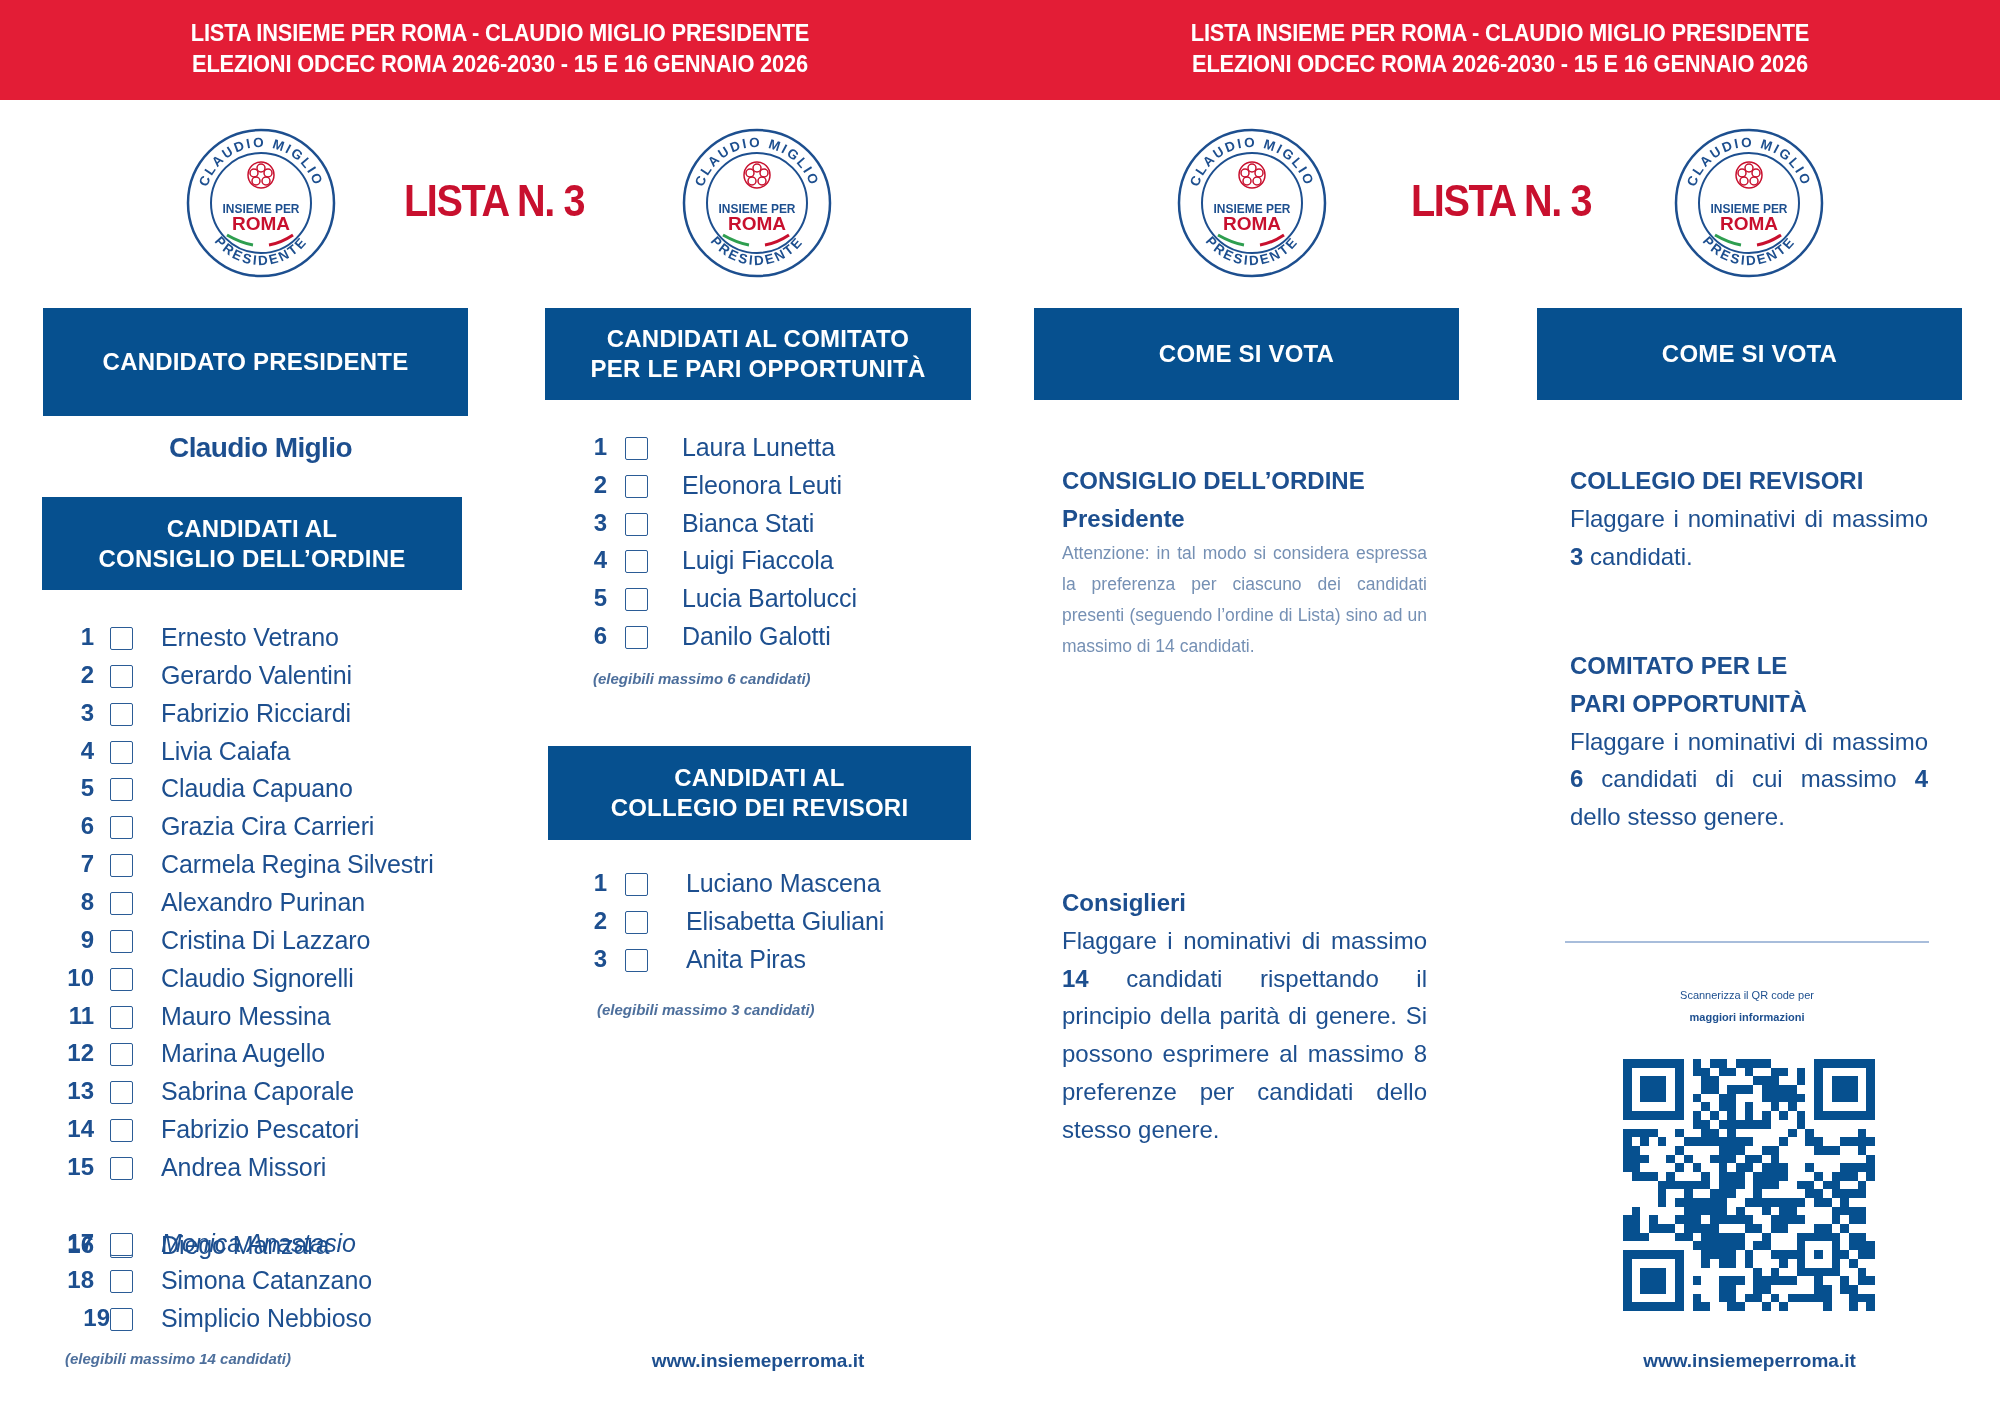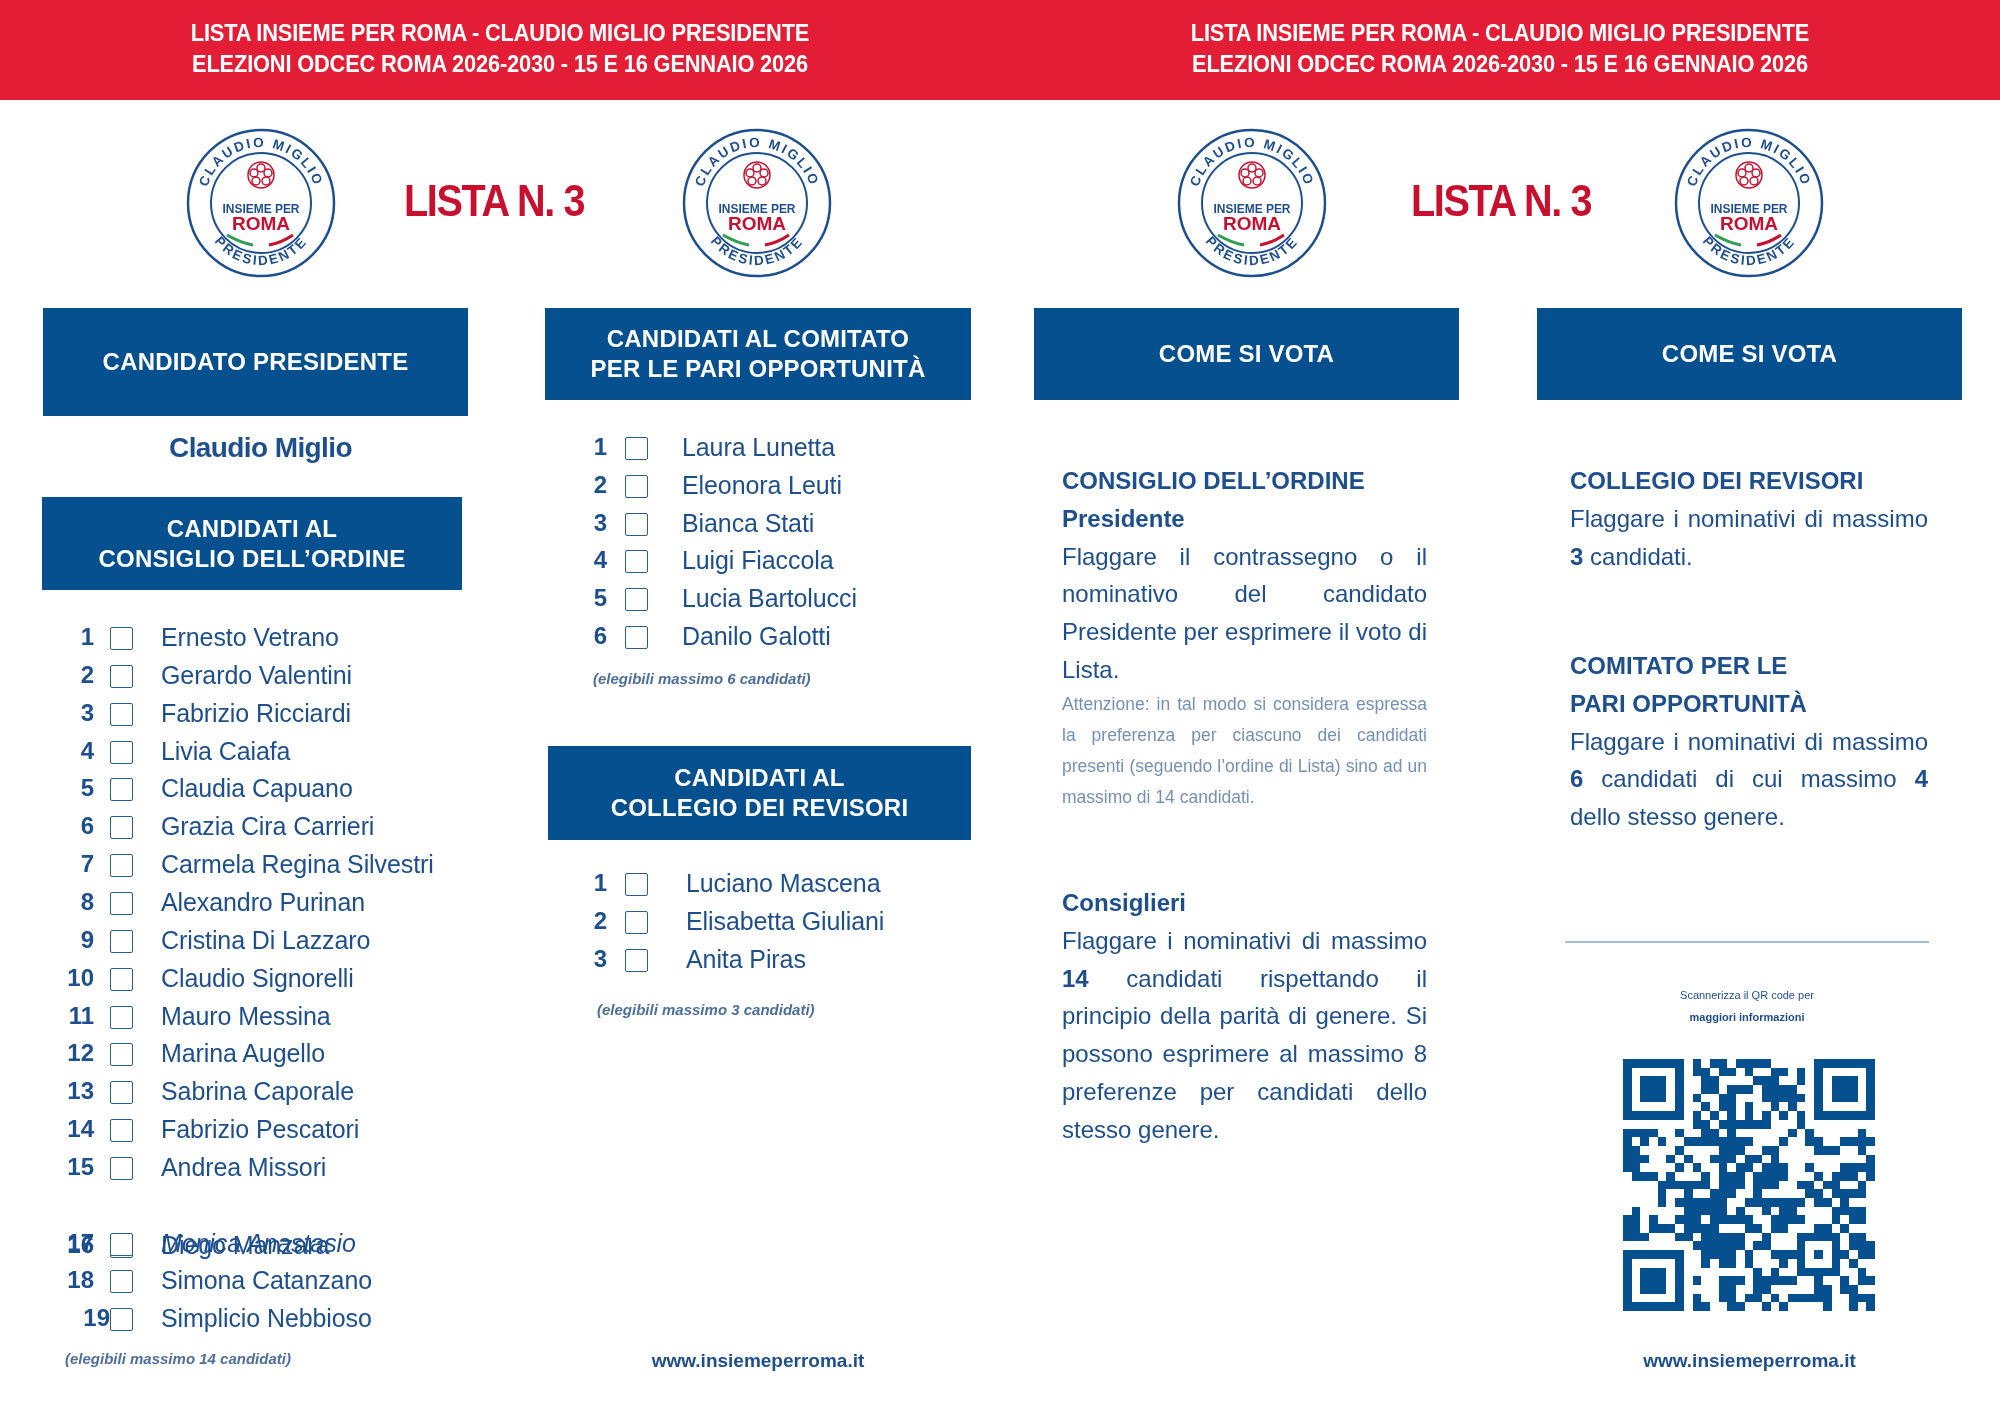--- a/index.html
+++ b/index.html
@@ -347,21 +347,20 @@
 <div class="abs note" style="left:597px; top:1001px;">(elegibili massimo 3 candidati)</div>
 
 <div class="abs url" style="left:545px; top:1350px; width:426px;">www.insiemeperroma.it</div>
 
 <div class="abs hdrbox" style="left:1034px; top:308px; width:425px; height:92px;">
   <span>COME SI VOTA</span>
 </div>
 <div class="abs" style="left:1062px; top:462px; width:365px;">
   <div class="sec-title">CONSIGLIO DELL’ORDINE</div>
   <div class="sec-title">Presidente</div>
-  <div class="para">Flaggare il contrassegno o il nominativo del candidato Presidente per esprimere il voto di Lista.</div>
   <div class="para-small">Attenzione: in tal modo si considera espressa la preferenza per ciascuno dei candidati presenti (seguendo l’ordine di Lista) sino ad un massimo di 14 candidati.</div>
 </div>
 <div class="abs" style="left:1062px; top:884px; width:365px;">
   <div class="sec-title">Consiglieri</div>
   <div class="para"><span>Flaggare i nominativi di massimo </span><b>14</b><span> candidati rispettando il principio della parità di genere. Si possono esprimere al massimo 8 preferenze per candidati dello stesso genere.</span></div>
 </div>
 
 <div class="abs hdrbox" style="left:1537px; top:308px; width:425px; height:92px;">
   <span>COME SI VOTA</span>
 </div>

